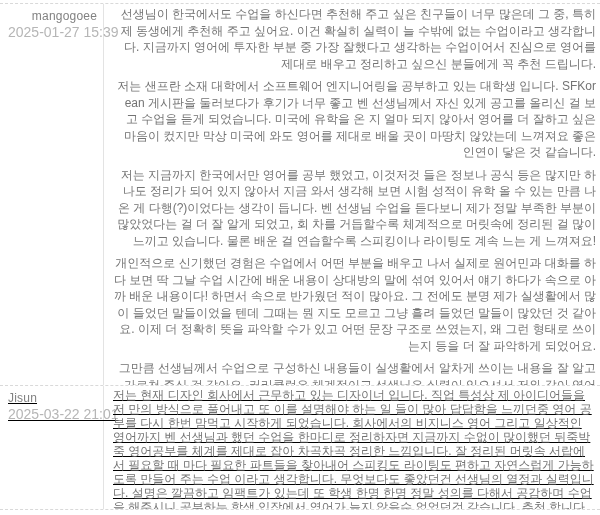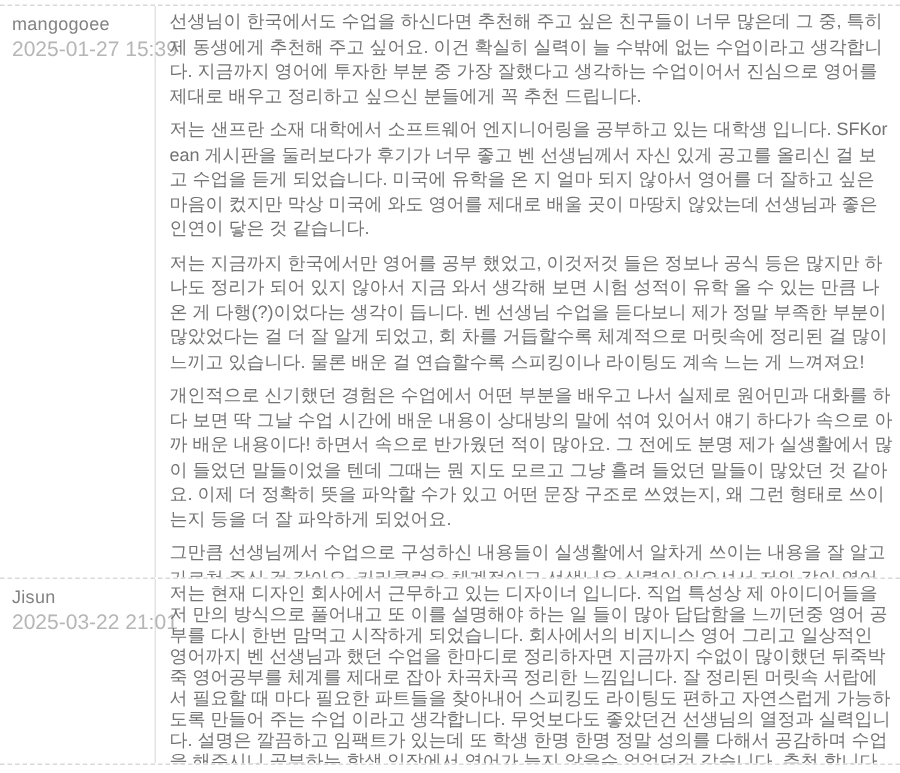--- a/index.html
+++ b/index.html
@@ -19,22 +19,22 @@
     top: 3px;
     left: 0;
     width: 600px;
   }
 
   .review-row {
     display: flex;
     border-top: 1px dashed #d9d9d9;
     overflow: hidden;
   }
-  .review-row.first { height: 382px; }
-  .review-row.second { height: 125px; border-bottom: 1px dashed #d9d9d9; }
+  .review-row.first { height: 382px; text-align: right; }
+  .review-row.second { height: 125px; border-bottom: 1px dashed #d9d9d9; text-decoration: underline; }
 
   .author-col {
     width: 104px;
     flex: 0 0 104px;
     padding: 5px 6px 0 8px;
     border-right: 1px solid #e3e3e3;
   }
   .author-name {
     font-size: 12px;
     color: #828282;
@@ -74,21 +74,21 @@
   <div class="review-list">
 
     <div class="review-row first">
       <div class="author-col">
         <div class="author-name">mangogoee</div>
         <div class="review-date">2025-01-27 15:39</div>
       </div>
       <div class="text-col">
         <div class="review-text">
           <p>선생님이 한국에서도 수업을 하신다면 추천해 주고 싶은 친구들이 너무 많은데 그 중, 특히 제 동생에게 추천해 주고 싶어요. 이건 확실히 실력이 늘 수밖에 없는 수업이라고 생각합니다. 지금까지 영어에 투자한 부분 중 가장 잘했다고 생각하는 수업이어서 진심으로 영어를 제대로 배우고 정리하고 싶으신 분들에게 꼭 추천 드립니다.</p>
-          <p>저는 샌프란 소재 대학에서 소프트웨어 엔지니어링을 공부하고 있는 대학생 입니다. SFKorean 게시판을 둘러보다가 후기가 너무 좋고 벤 선생님께서 자신 있게 공고를 올리신 걸 보고 수업을 듣게 되었습니다. 미국에 유학을 온 지 얼마 되지 않아서 영어를 더 잘하고 싶은 마음이 컸지만 막상 미국에 와도 영어를 제대로 배울 곳이 마땅치 않았는데 선생님과 좋은 인연이 닿은 것 같습니다.</p>
+          <p>저는 샌프란 소재 대학에서 소프트웨어 엔지니어링을 공부하고 있는 대학생 입니다. SFKorean 게시판을 둘러보다가 후기가 너무 좋고 벤 선생님께서 자신 있게 공고를 올리신 걸 보고 수업을 듣게 되었습니다. 미국에 유학을 온 지 얼마 되지 않아서 영어를 더 잘하고 싶은 마음이 컸지만 막상 미국에 와도 영어를 제대로 배울 곳이 마땅치 않았는데 느껴져요 좋은 인연이 닿은 것 같습니다.</p>
           <p>저는 지금까지 한국에서만 영어를 공부 했었고, 이것저것 들은 정보나 공식 등은 많지만 하나도 정리가 되어 있지 않아서 지금 와서 생각해 보면 시험 성적이 유학 올 수 있는 만큼 나온 게 다행(?)이었다는 생각이 듭니다. 벤 선생님 수업을 듣다보니 제가 정말 부족한 부분이 많았었다는 걸 더 잘 알게 되었고, 회 차를 거듭할수록 체계적으로 머릿속에 정리된 걸 많이 느끼고 있습니다. 물론 배운 걸 연습할수록 스피킹이나 라이팅도 계속 느는 게 느껴져요!</p>
           <p>개인적으로 신기했던 경험은 수업에서 어떤 부분을 배우고 나서 실제로 원어민과 대화를 하다 보면 딱 그날 수업 시간에 배운 내용이 상대방의 말에 섞여 있어서 얘기 하다가 속으로 아까 배운 내용이다! 하면서 속으로 반가웠던 적이 많아요. 그 전에도 분명 제가 실생활에서 많이 들었던 말들이었을 텐데 그때는 뭔 지도 모르고 그냥 흘려 들었던 말들이 많았던 것 같아요. 이제 더 정확히 뜻을 파악할 수가 있고 어떤 문장 구조로 쓰였는지, 왜 그런 형태로 쓰이는지 등을 더 잘 파악하게 되었어요.</p>
           <p>그만큼 선생님께서 수업으로 구성하신 내용들이 실생활에서 알차게 쓰이는 내용을 잘 알고 가르쳐 주신 것 같아요. 커리큘럼은 체계적이고 선생님은 실력이 있으셔서 저와 같이 영어에 고민이 많으신 분들은 분명 좋은결과 있을거라 생각합니다!</p>
         </div>
       </div>
     </div>
 
     <div class="review-row second">
       <div class="author-col">
         <div class="author-name">Jisun</div>

